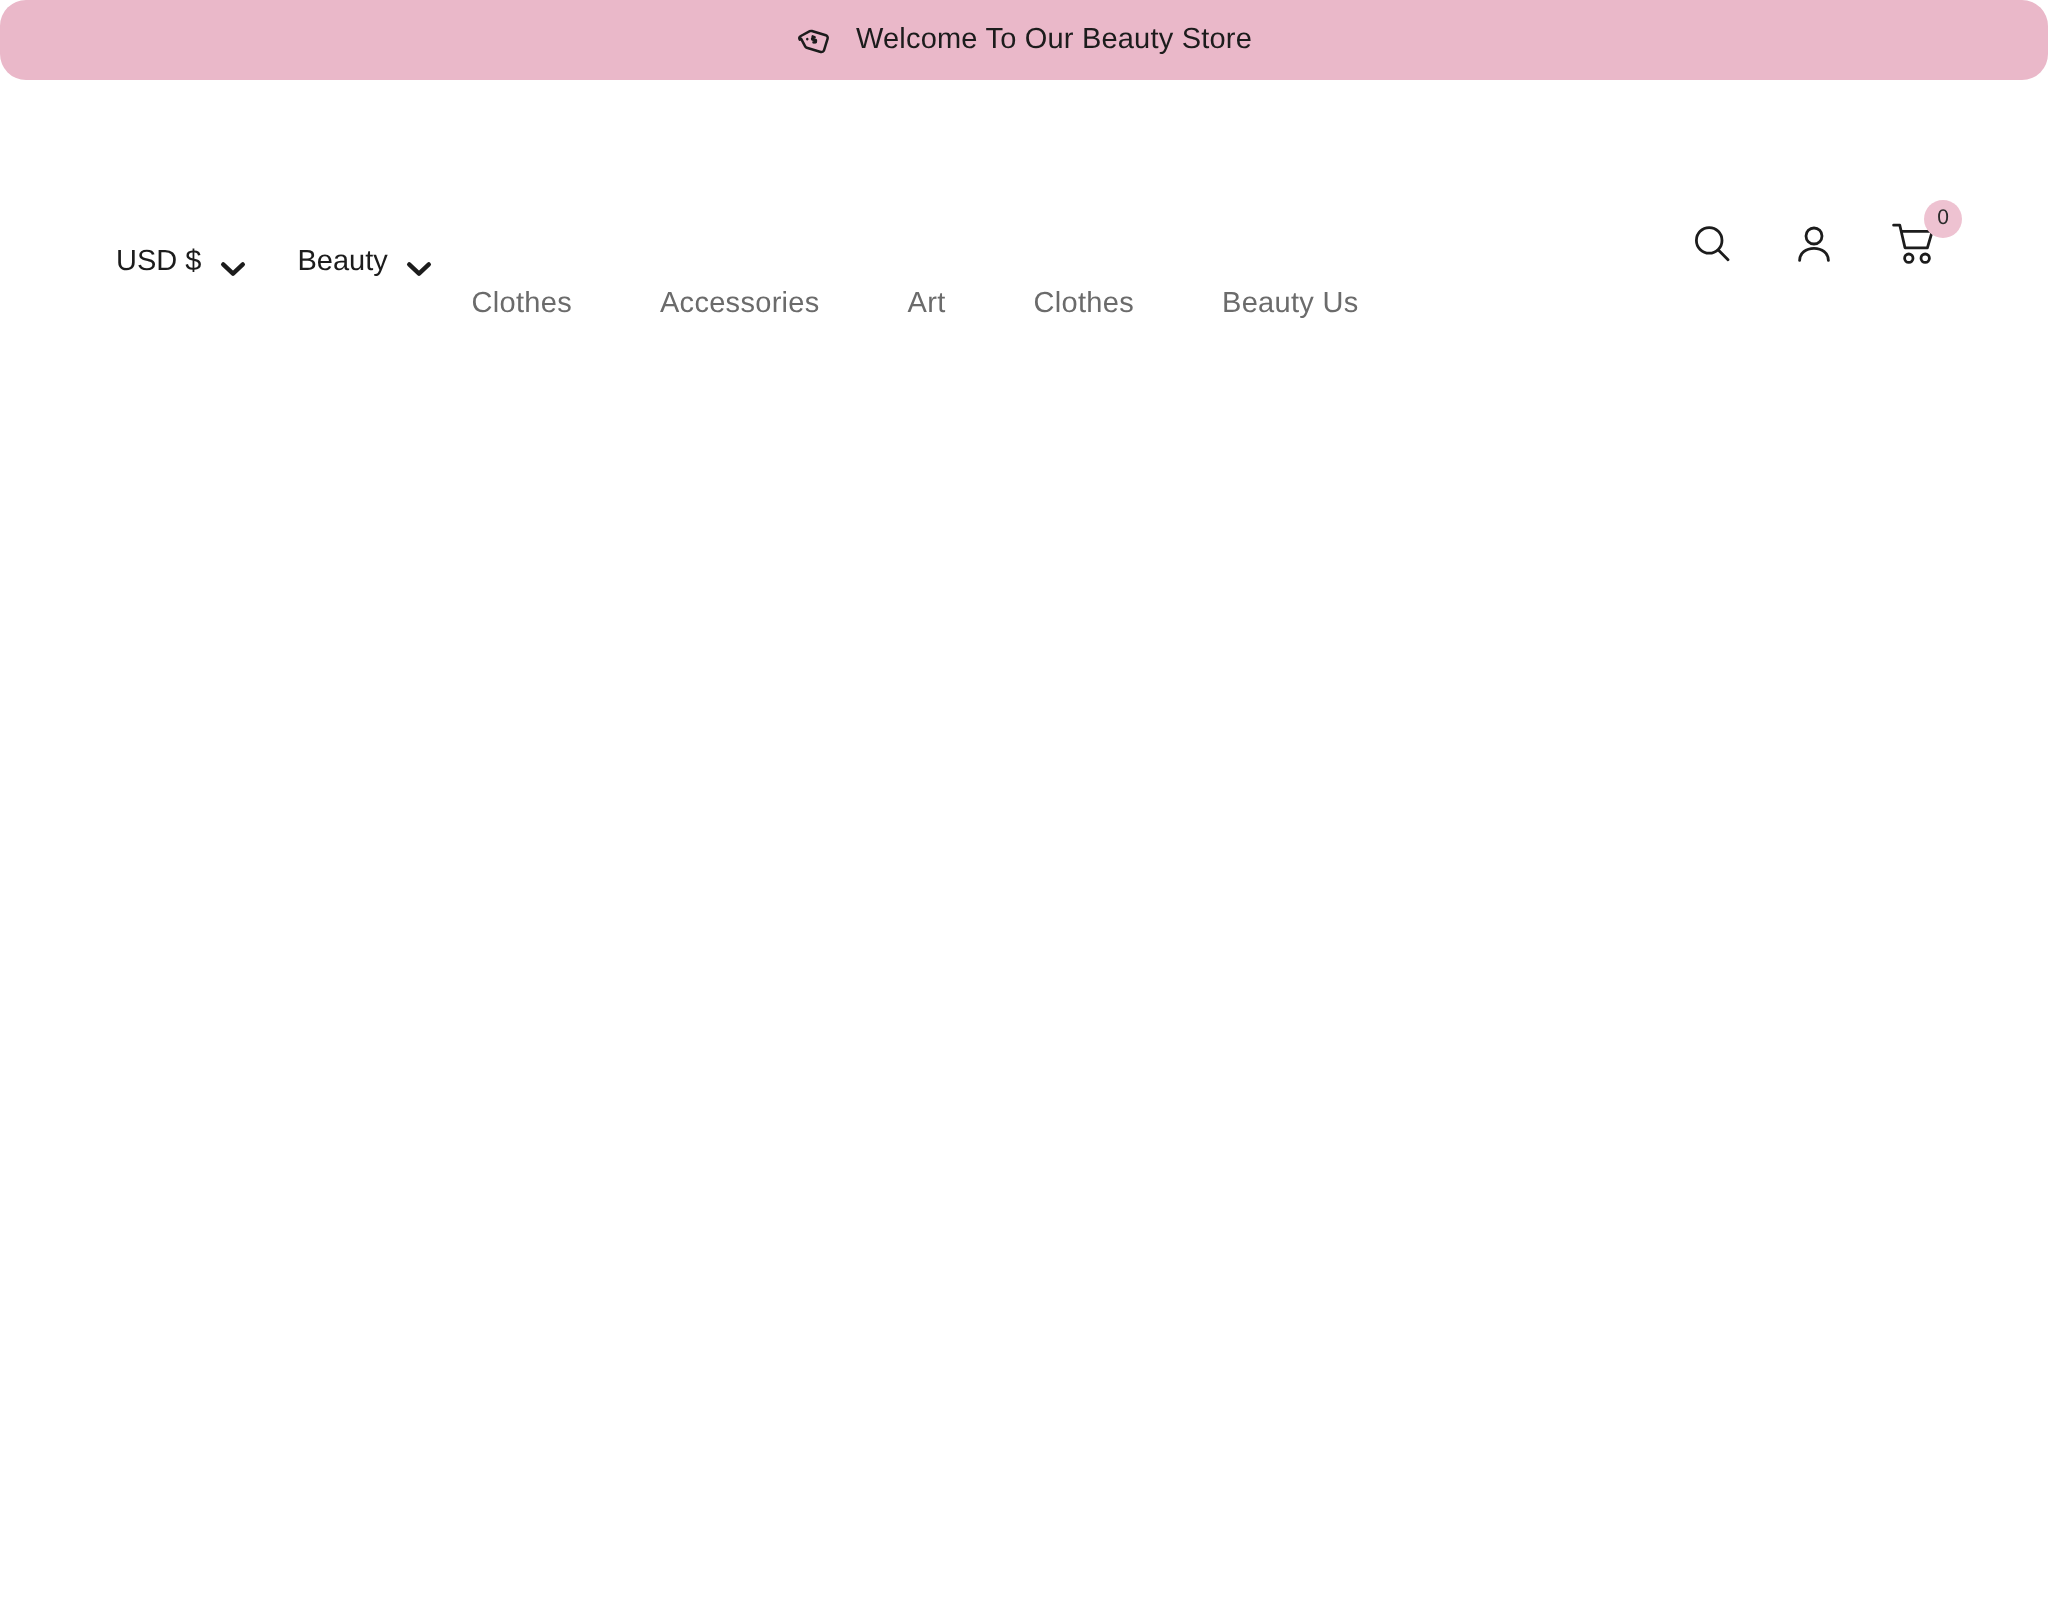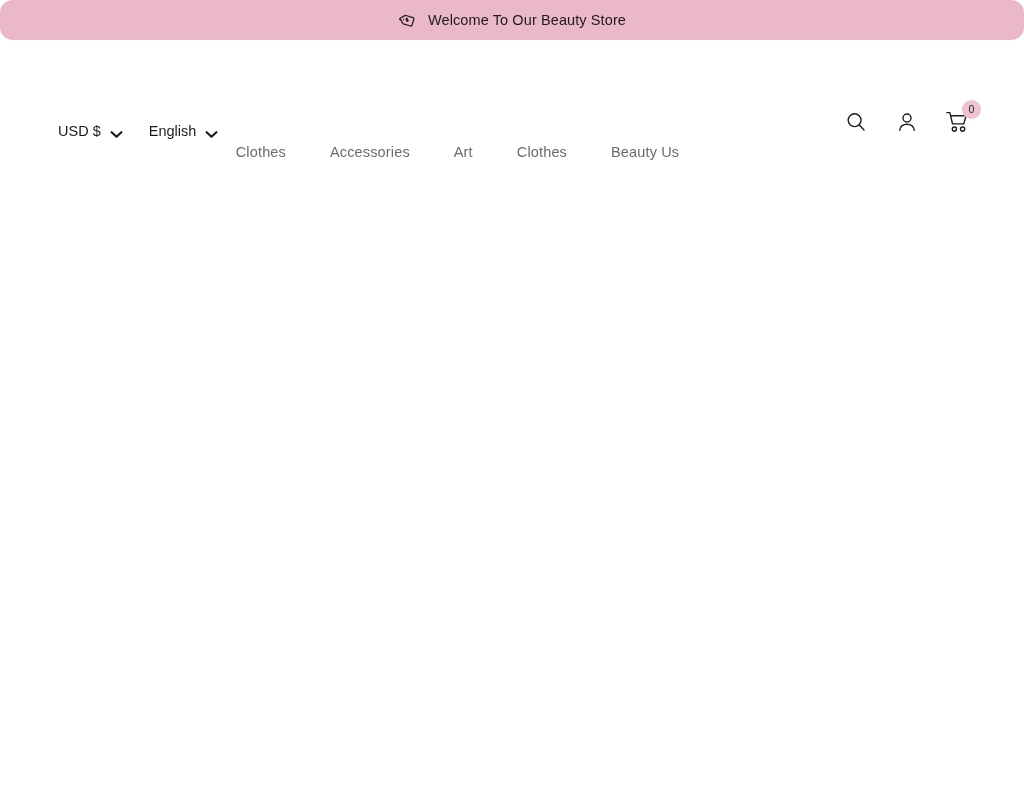--- a/index.html
+++ b/index.html
@@ -165,21 +165,21 @@
     <button class="selector">
       <span class="selector-label">USD $</span>
       <span class="chevron">
         <svg width="13" height="9" viewBox="0 0 13 9" fill="none" stroke="#1c1c1c" stroke-width="2.2" stroke-linecap="round" stroke-linejoin="round">
           <path d="M1.6 2.2 L6.5 6.8 L11.4 2.2"></path>
         </svg>
       </span>
     </button>
 
     <button class="selector">
-      <span class="selector-label">English</span>
+      <span class="selector-label">Beauty</span>
       <span class="chevron">
         <svg width="13" height="9" viewBox="0 0 13 9" fill="none" stroke="#1c1c1c" stroke-width="2.2" stroke-linecap="round" stroke-linejoin="round">
           <path d="M1.6 2.2 L6.5 6.8 L11.4 2.2"></path>
         </svg>
       </span>
     </button>
   </div>
 
   <div class="header-right">
 

